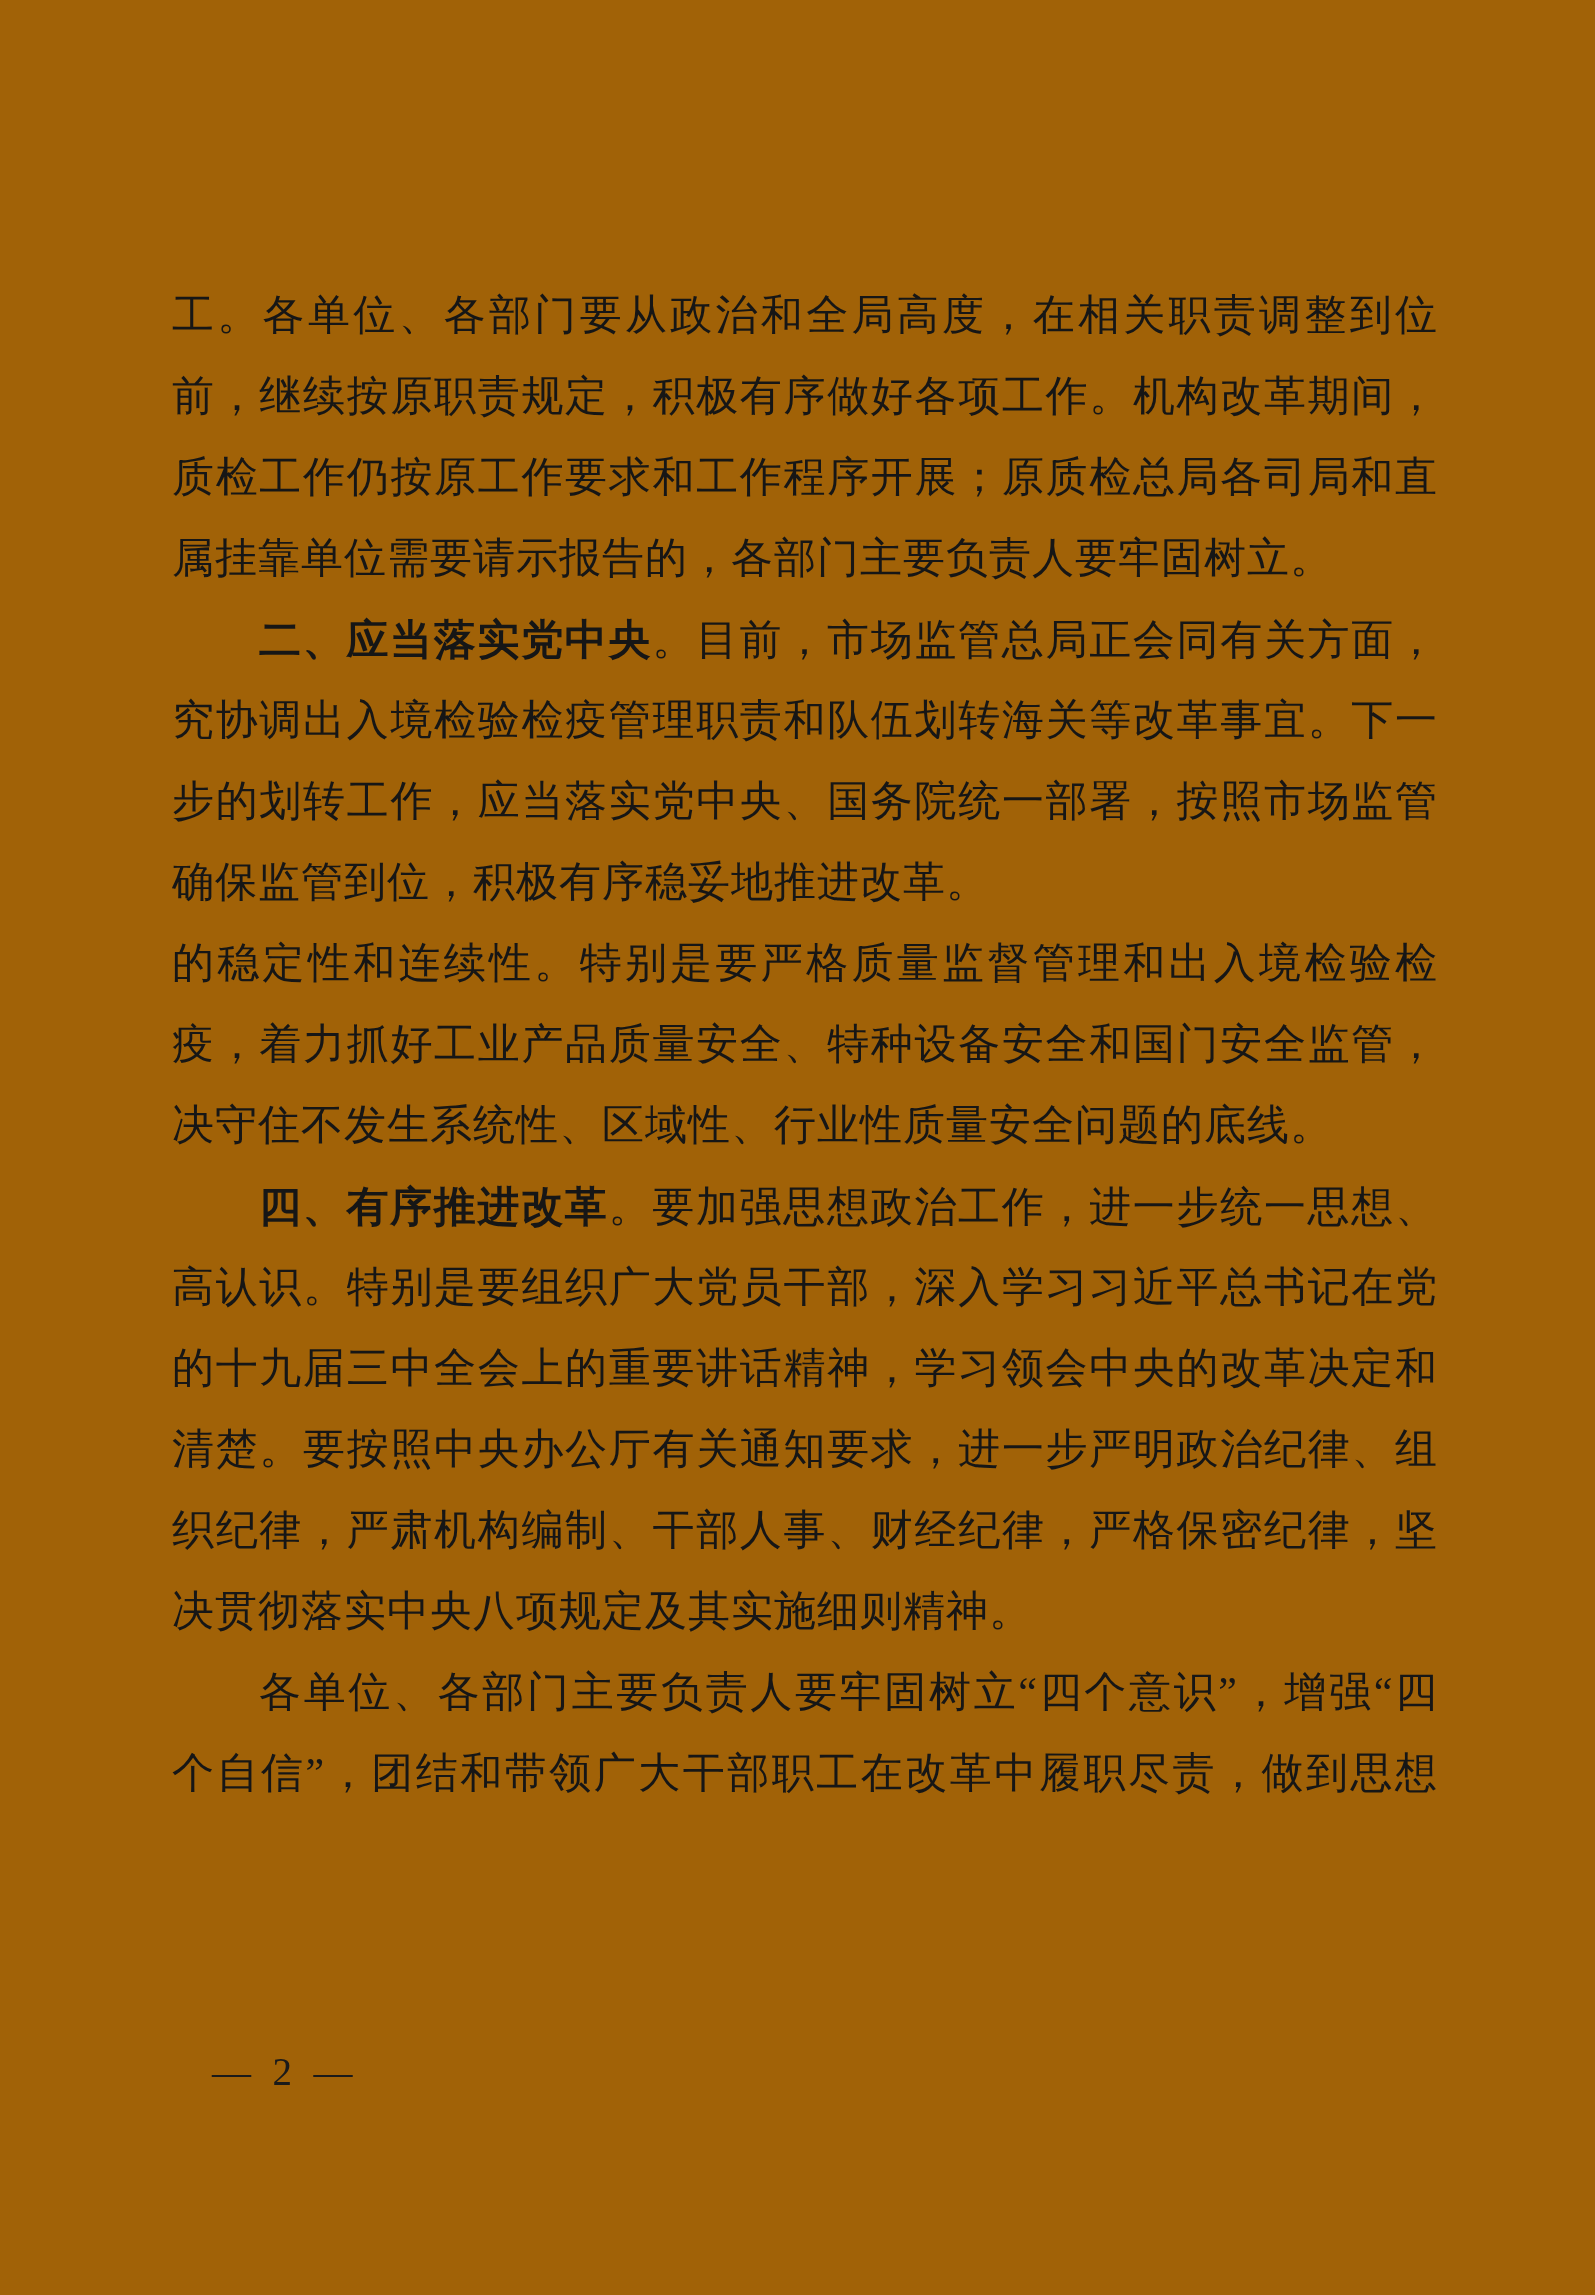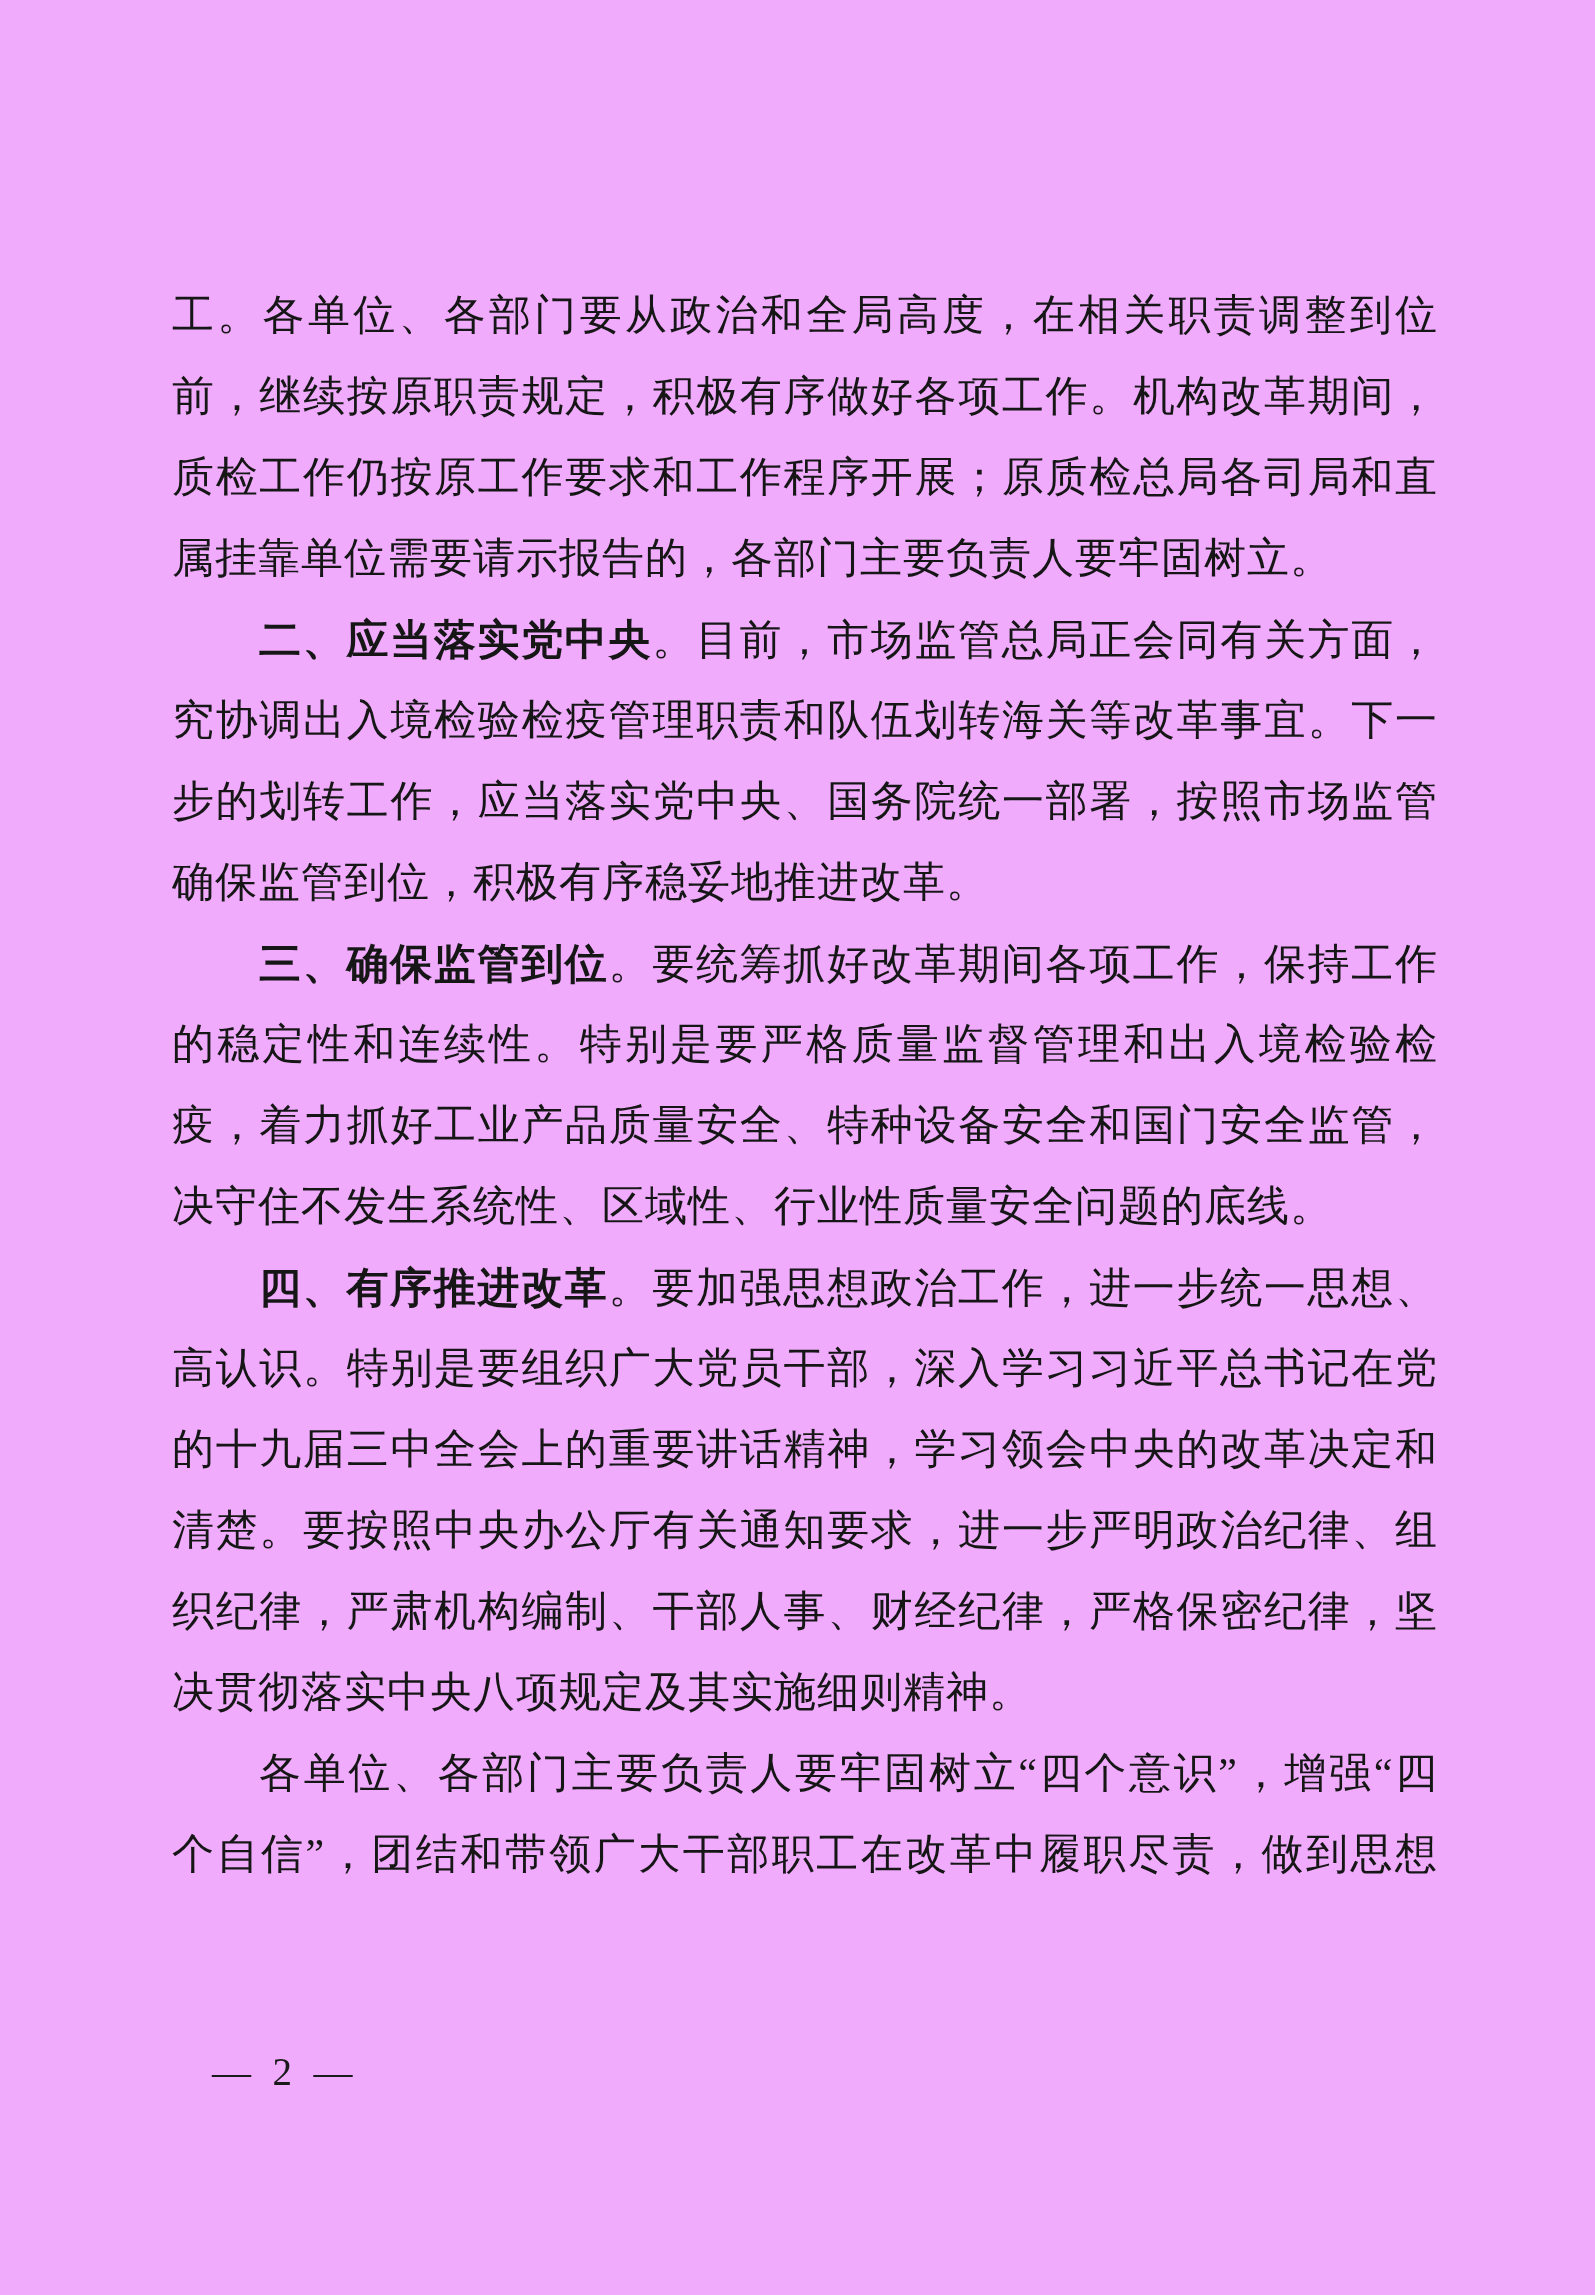--- a/index.html
+++ b/index.html
@@ -4,21 +4,21 @@
 <style>
   html, body {
     margin: 0;
     padding: 0;
     background: #ffffff;
   }
   .page {
     position: relative;
     width: 1596px;
     height: 2295px;
-    background: #f0abfc;
+    background: #a16207;
     overflow: hidden;
     font-family: "Liberation Serif", "DejaVu Serif", serif;
     color: #161616;
   }
   .text-block {
     position: absolute;
     left: 172px;
     top: 275px;
     width: 1266px;
   }
@@ -58,21 +58,20 @@
 <div class="page">
   <div class="text-block" id="text-block">
       <div class="line"><span class="seg">工。各单位、各部门要从政治和全局高度，在相关职责调整到位</span></div>
       <div class="line"><span class="seg">前，继续按原职责规定，积极有序做好各项工作。机构改革期间，原</span></div>
       <div class="line"><span class="seg">质检工作仍按原工作要求和工作程序开展；原质检总局各司局和直</span></div>
       <div class="line short"><span class="seg">属挂靠单位需要请示报告的，各部门主要负责人要牢固树立。</span></div>
       <div class="line indent"><span class="seg bold">二、应当落实党中央</span><span class="seg">。目前，市场监管总局正会同有关方面，研</span></div>
       <div class="line"><span class="seg">究协调出入境检验检疫管理职责和队伍划转海关等改革事宜。下一</span></div>
       <div class="line"><span class="seg">步的划转工作，应当落实党中央、国务院统一部署，按照市场监管</span></div>
       <div class="line short"><span class="seg">确保监管到位，积极有序稳妥地推进改革。</span></div>
-      <div class="line indent"><span class="seg bold">三、确保监管到位</span><span class="seg">。要统筹抓好改革期间各项工作，保持工作</span></div>
       <div class="line"><span class="seg">的稳定性和连续性。特别是要严格质量监督管理和出入境检验检</span></div>
       <div class="line"><span class="seg">疫，着力抓好工业产品质量安全、特种设备安全和国门安全监管，坚</span></div>
       <div class="line short"><span class="seg">决守住不发生系统性、区域性、行业性质量安全问题的底线。</span></div>
       <div class="line indent"><span class="seg bold">四、有序推进改革</span><span class="seg">。要加强思想政治工作，进一步统一思想、提</span></div>
       <div class="line"><span class="seg">高认识。特别是要组织广大党员干部，深入学习习近平总书记在党</span></div>
       <div class="line"><span class="seg">的十九届三中全会上的重要讲话精神，学习领会中央的改革决定和</span></div>
       <div class="line"><span class="seg">清楚。要按照中央办公厅有关通知要求，进一步严明政治纪律、组</span></div>
       <div class="line"><span class="seg">织纪律，严肃机构编制、干部人事、财经纪律，严格保密纪律，坚</span></div>
       <div class="line short"><span class="seg">决贯彻落实中央八项规定及其实施细则精神。</span></div>
       <div class="line indent"><span class="seg">各单位、各部门主要负责人要牢固树立“四个意识”，增强“四</span></div>

